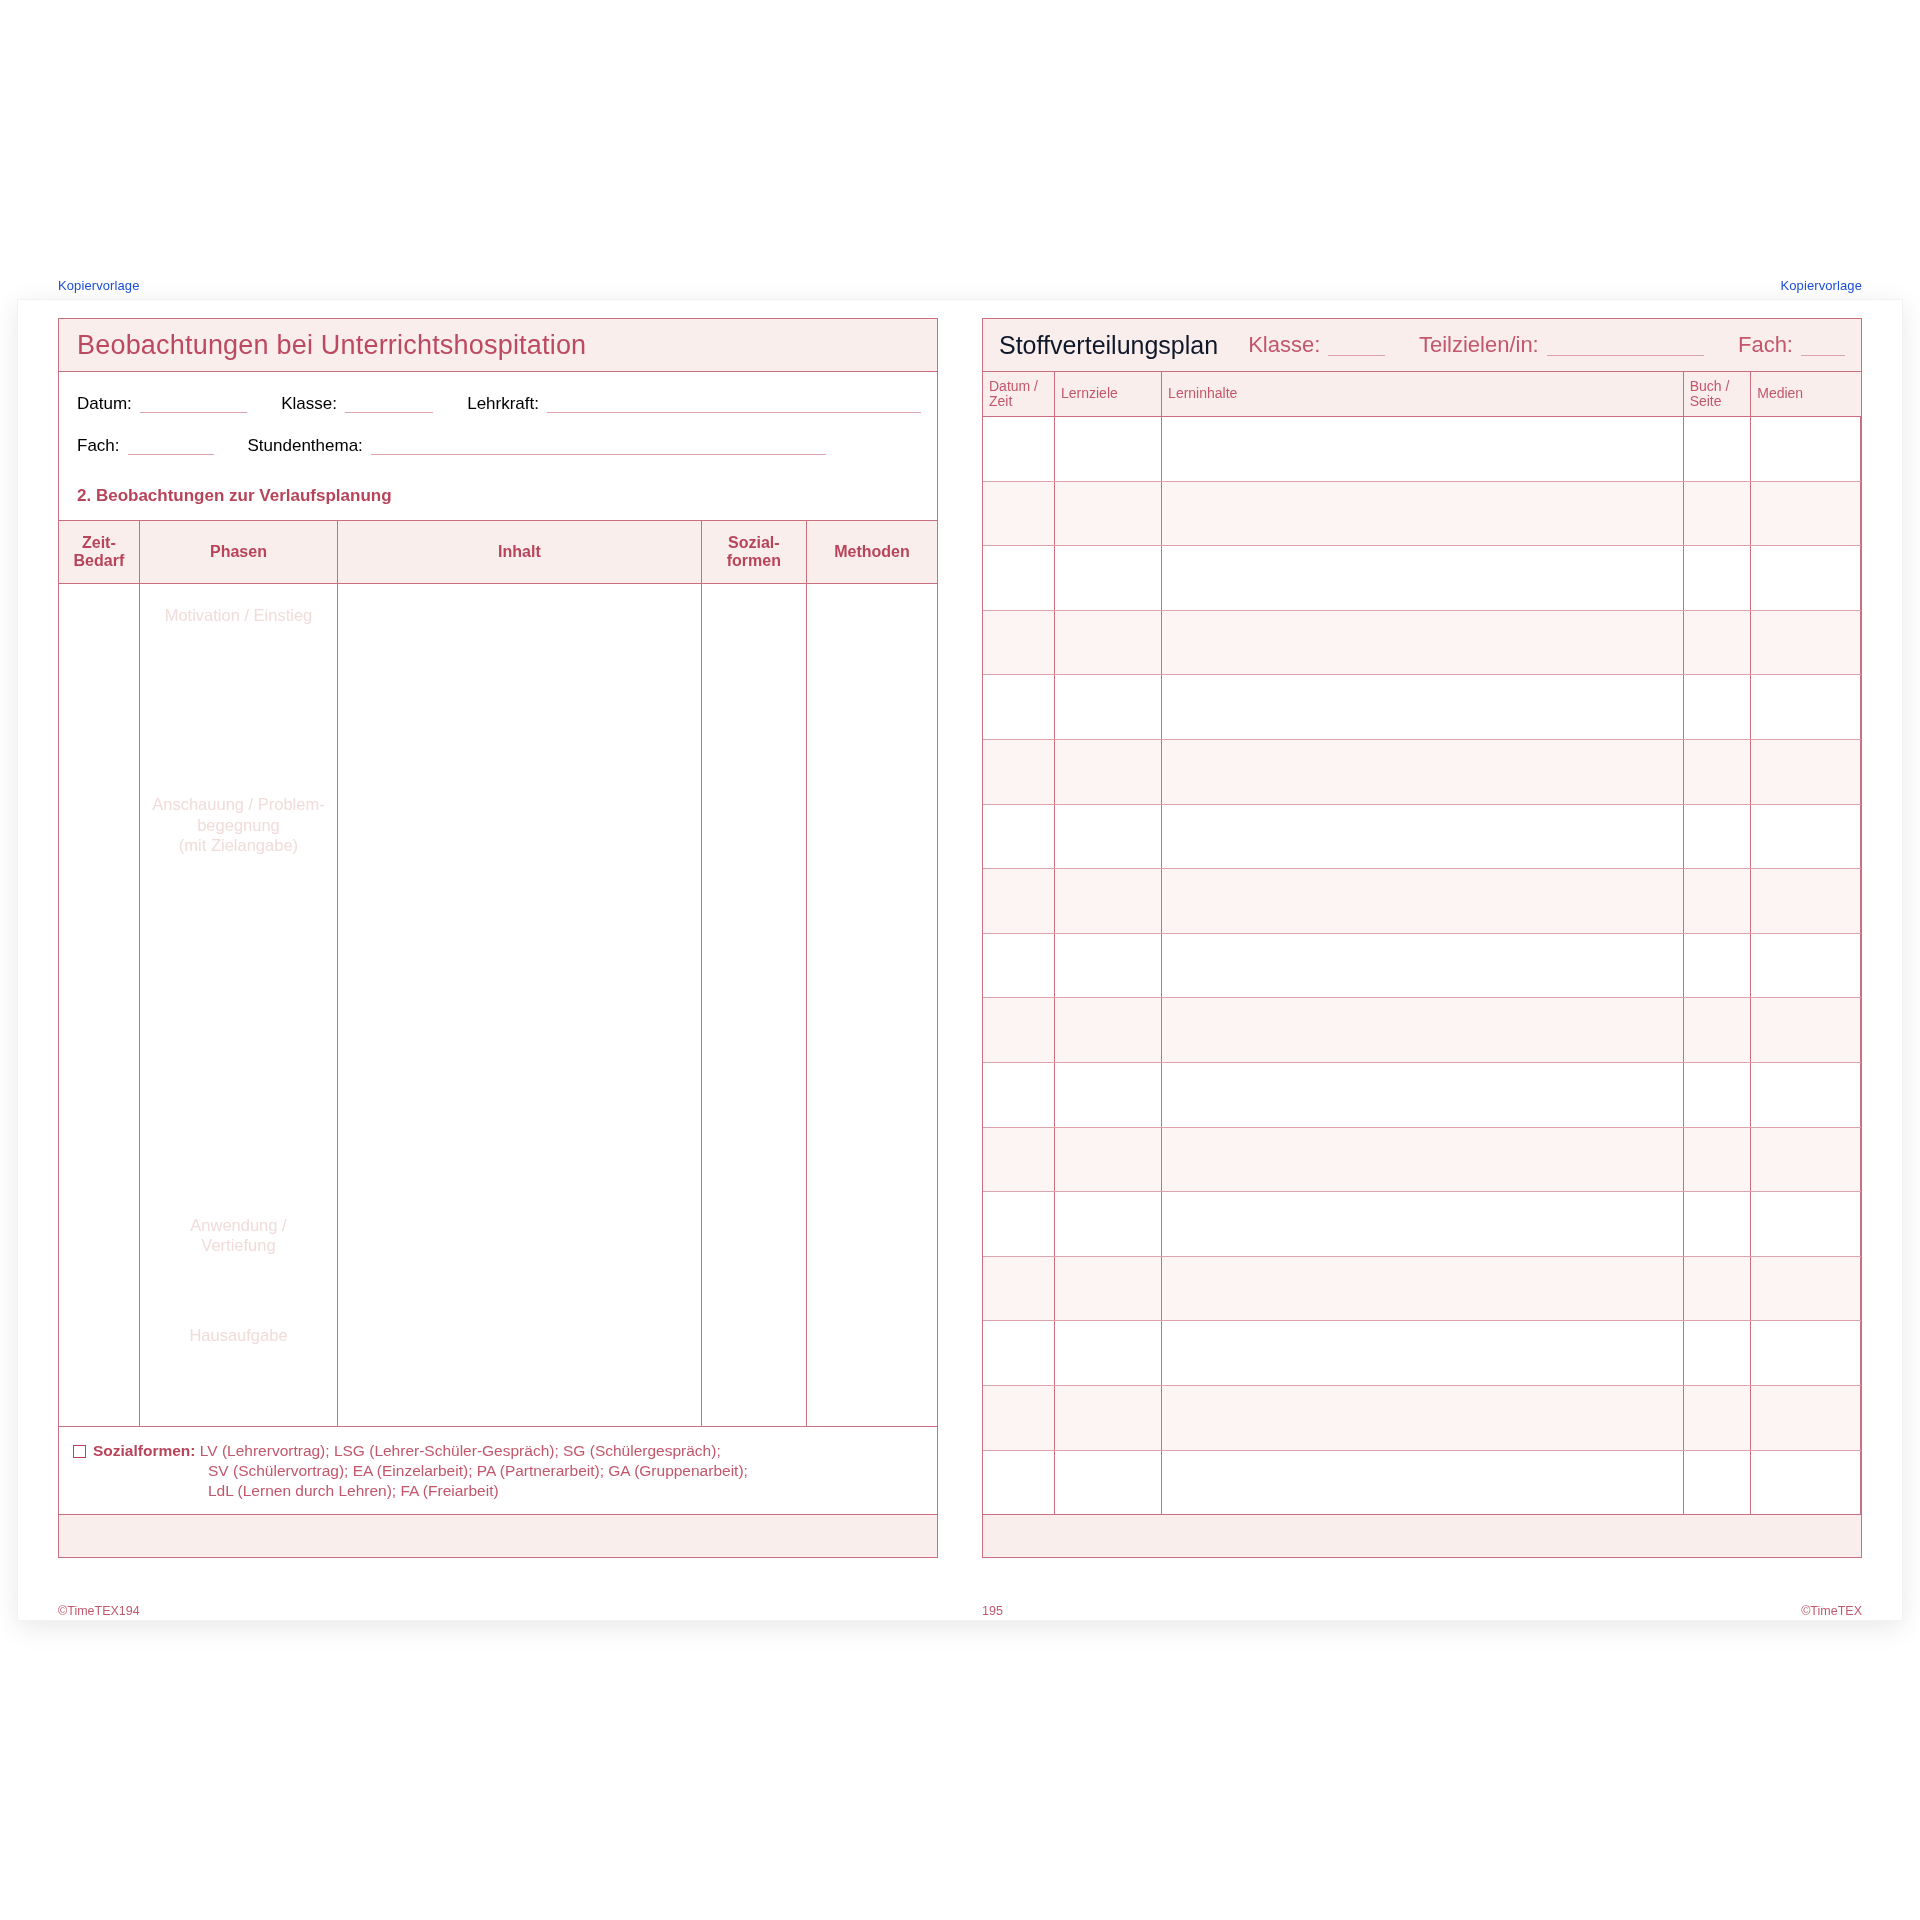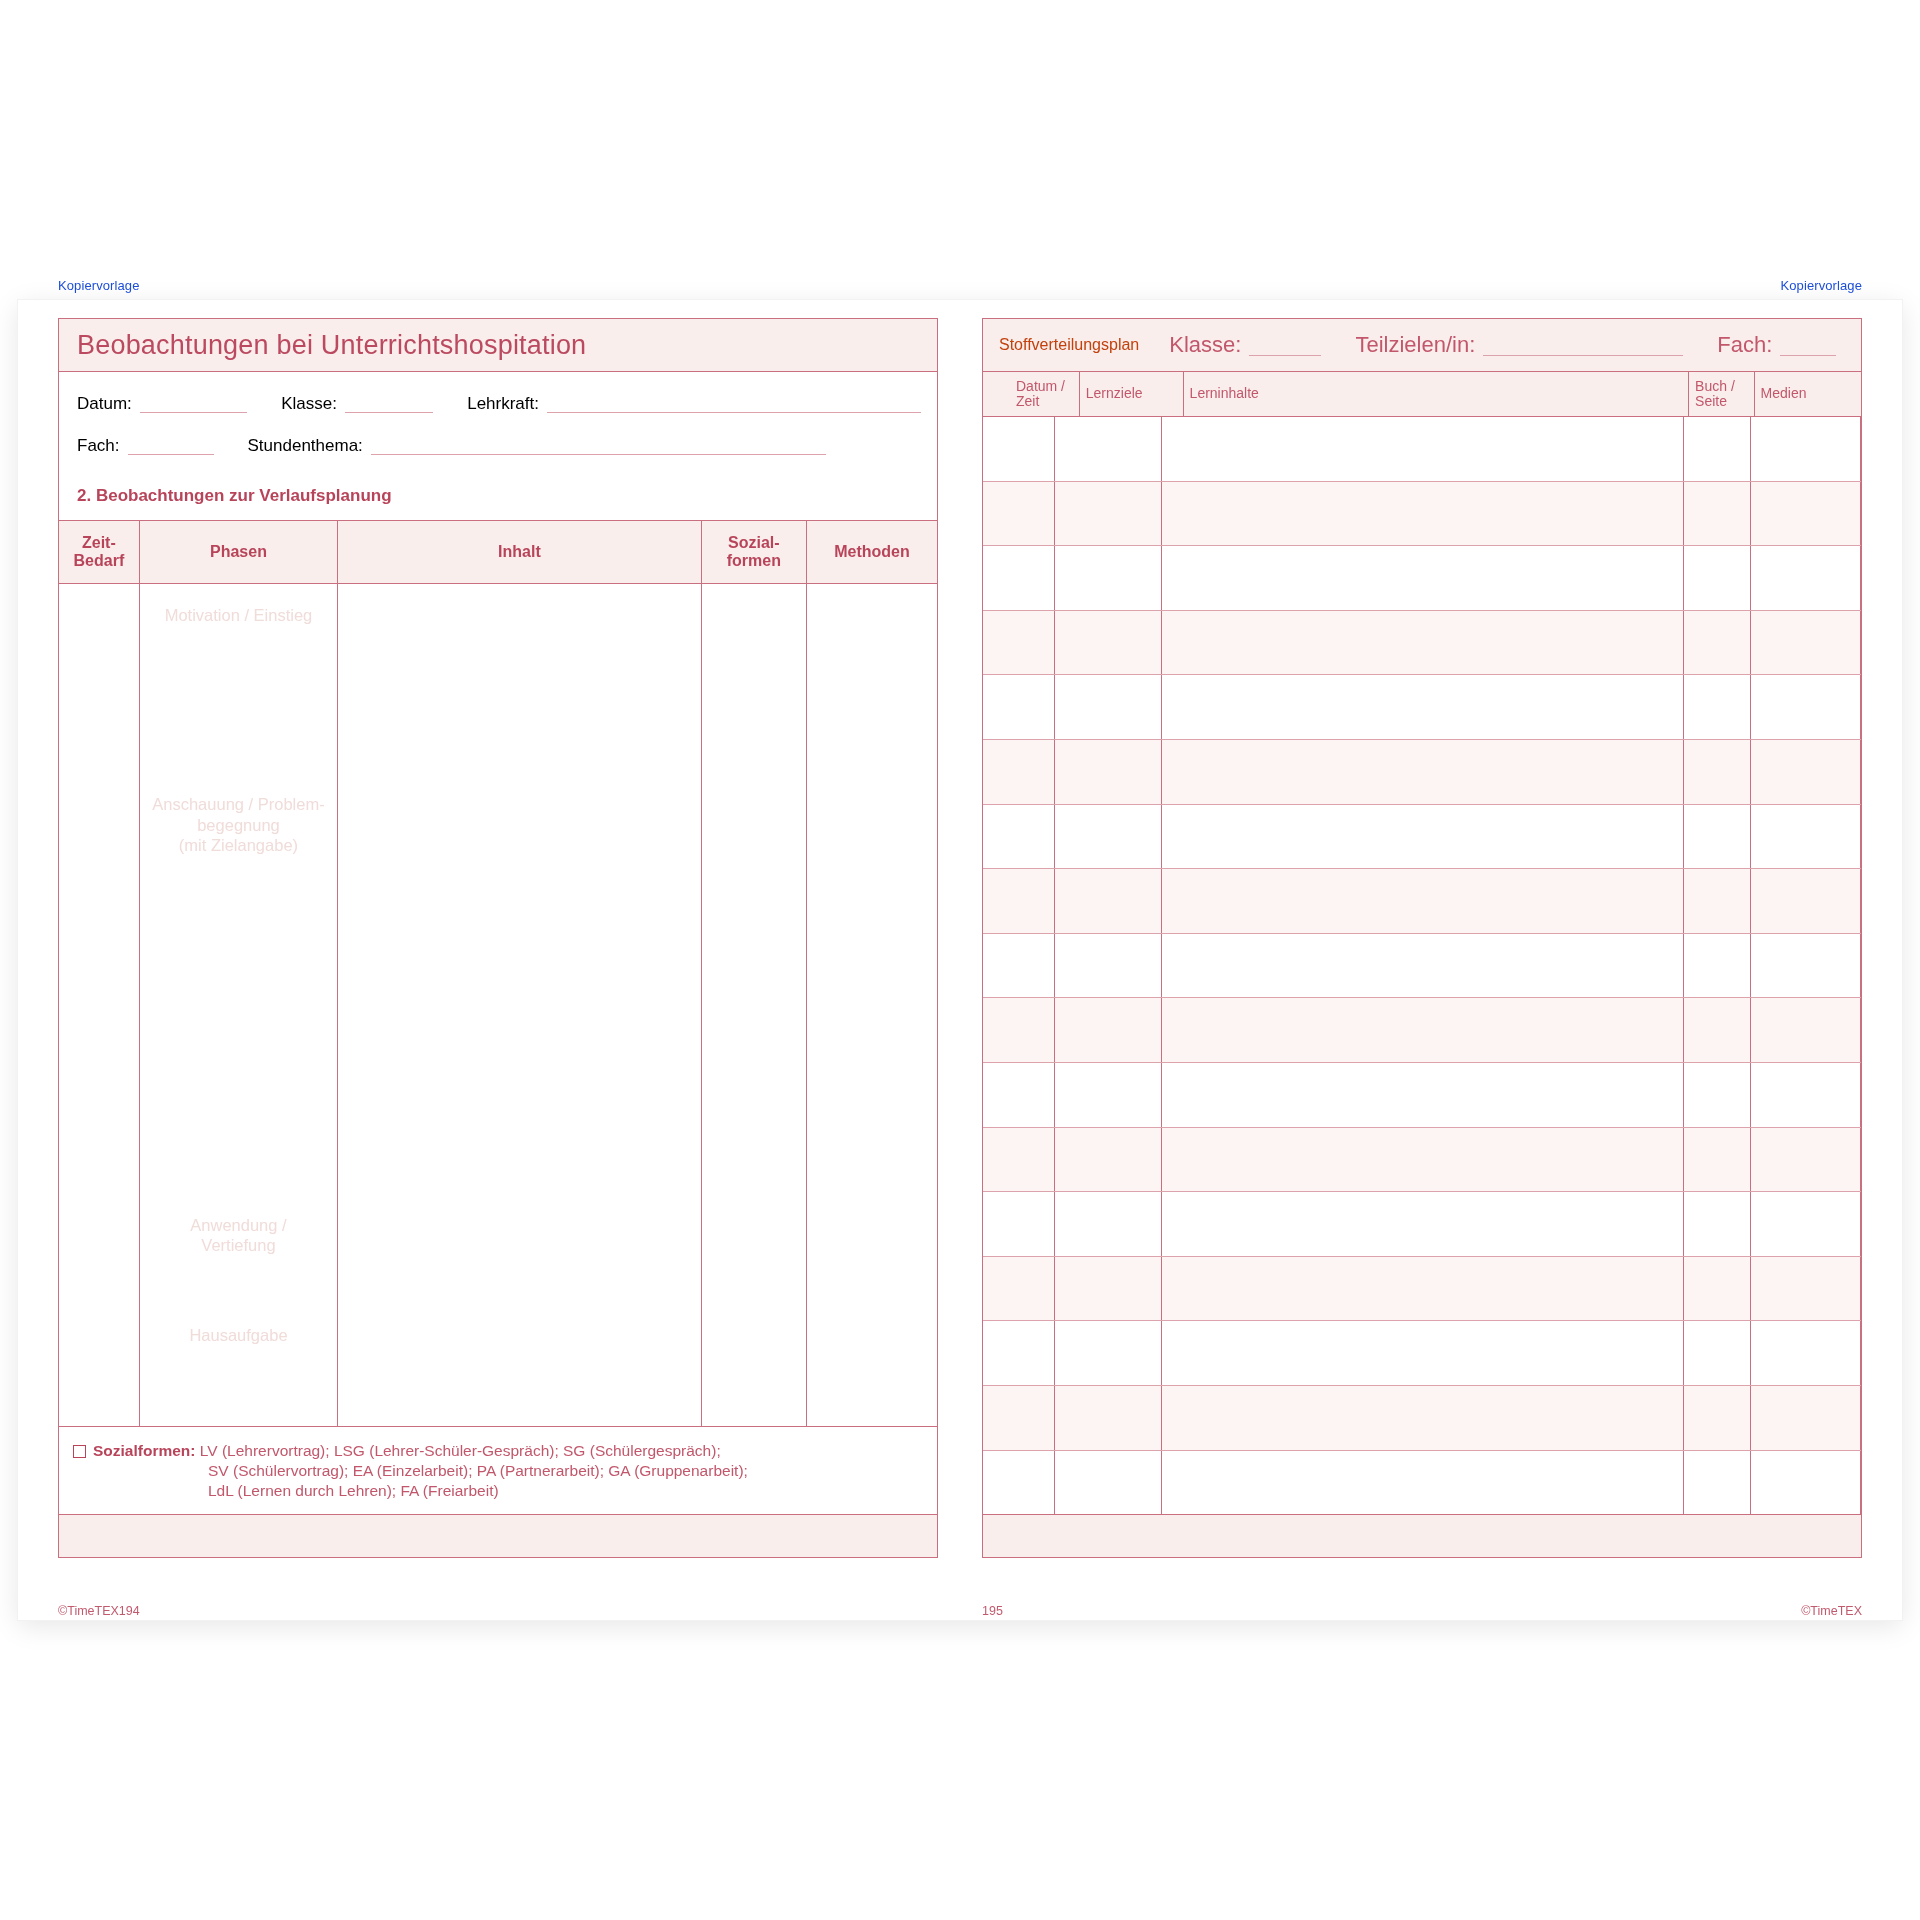--- a/index.html
+++ b/index.html
@@ -207,37 +207,36 @@
   }
   #svTitlebar{
     flex:0 0 52px;
     background:var(--fill);
     border-bottom:1.6px solid var(--rule);
     display:flex;align-items:center;
     padding:0 16px 0 16px;
     white-space:nowrap;
   }
   #svTitlebar .t{
-    font-size:16px;color:#c2410c;margin-right:30px;
+    font-size:25px;color:#0f172a;margin-right:30px;
   }
   #svTitlebar .lb{ font-size:22px;color:#c2576b;margin-right:8px;}
   #svTitlebar .fl{
     border-bottom:1.5px solid var(--rule-light);
     height:20px;margin-right:34px;
   }
   #svTitlebar .fl.klasse{ width:72px; }
   #svTitlebar .fl.ref{ width:200px; }
   #svTitlebar .fl.fach{ width:56px; margin-right:0; }
 
   #svHead{
     flex:0 0 44px;
     display:flex;
     background:var(--fill);
     border-bottom:1.8px solid var(--rule);
-    padding-left:27px;
   }
   .sc{ box-sizing:border-box; border-right:1.3px solid var(--rule); }
   .sc:last-child{ border-right:none; }
   .s-datum{ width:8.2%; }
   .s-lern{ width:12.2%; }
   .s-inhalt{ width:59.4%; }
   .s-buch{ width:7.7%; }
   .s-medien{ width:12.5%; }
 
   #svHead .sc{

